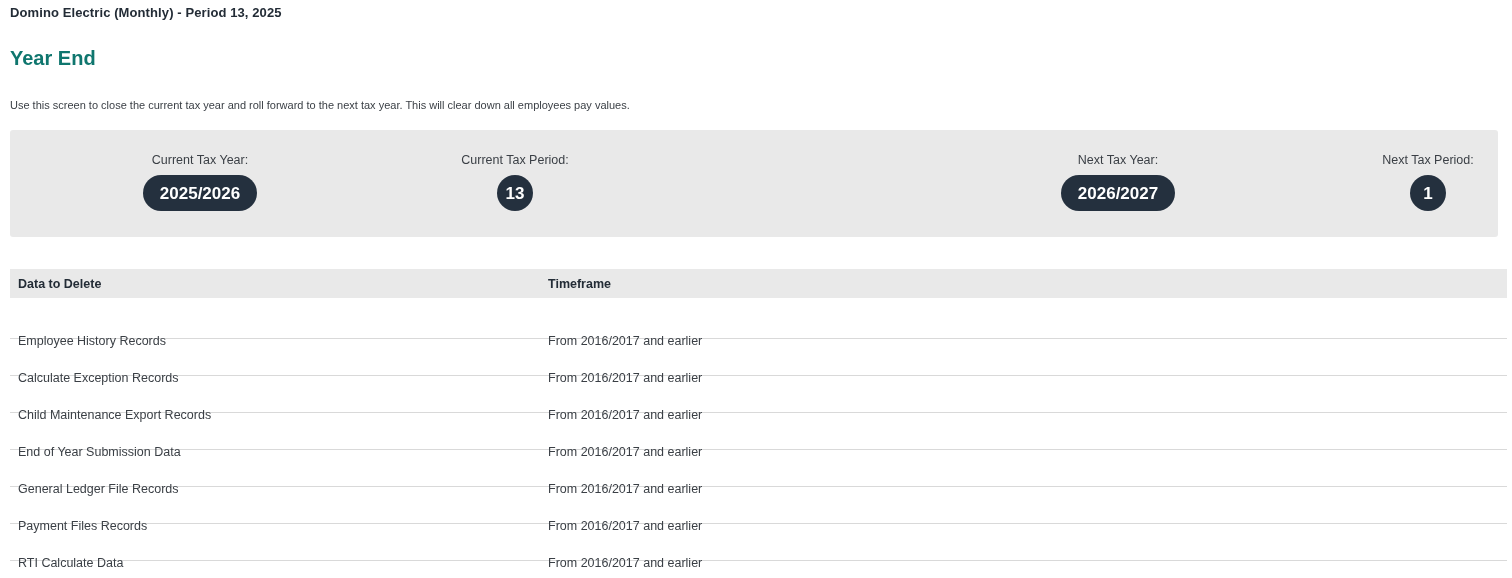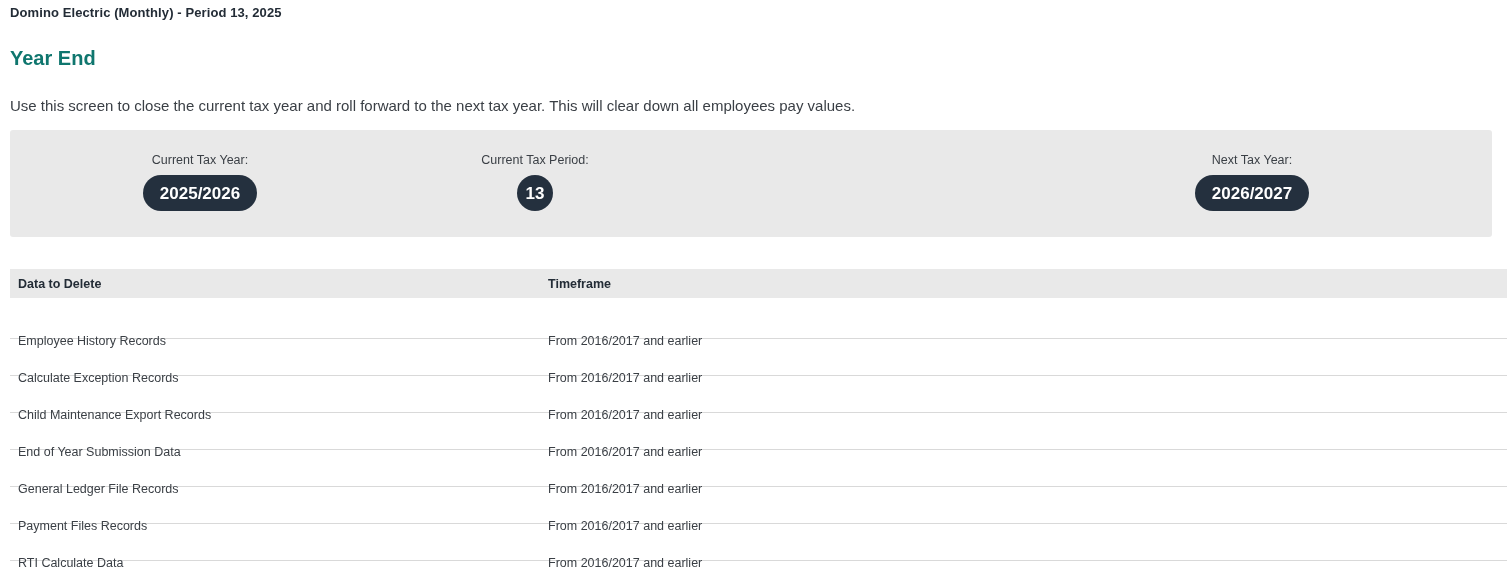--- a/index.html
+++ b/index.html
@@ -7,38 +7,38 @@
     --bar-bg:#e9e9e9;
     --header-bg:#e9e9e9;
     --border:#d9d9d9;
     --text-primary:#3a3f45;
     --text-heading:#232c36;
   }
   *{box-sizing:border-box;}
   html,body{margin:0;padding:0;background:#ffffff;
     font-family:"Liberation Sans","DejaVu Sans",sans-serif;
     color:var(--text-primary);}
-  .page{width:1512px;height:571px;padding:5px 20px 0 10px;overflow:hidden;}
+  .page{width:1512px;height:571px;padding:5px 14px 0 10px;overflow:hidden;}
 
   .context-title{
     font-size:13px;font-weight:700;color:var(--text-heading);
     line-height:16px;letter-spacing:0.1px;
   }
   .page-title{
     font-size:20px;font-weight:700;color:#0f766e;
     margin-top:26px;line-height:22px;
   }
   .page-description{
-    font-size:15px;color:var(--text-primary);
+    font-size:11px;color:var(--text-primary);
     margin-top:29px;line-height:15px;
   }
 
   .summary-bar{
     margin-top:17px;height:107px;background:var(--bar-bg);
-    border-radius:3px;display:flex;align-items:flex-start;gap:20px;
+    border-radius:3px;display:flex;align-items:flex-start;
   }
   .summary-cell{
     display:flex;flex-direction:column;align-items:center;
     padding-top:23px;
   }
   .summary-cell .cell-label{
     font-size:12.5px;color:var(--text-primary);line-height:14px;
   }
   .cell-1{margin-left:65px;width:250px;}
   .cell-2{margin-left:65px;width:250px;}
@@ -95,20 +95,24 @@
     <div class="summary-cell cell-2">
       <div class="cell-label">Current Tax Period:</div>
       <div class="badge circle">13</div>
     </div>
 
     <div class="summary-cell cell-3">
       <div class="cell-label">Next Tax Year:</div>
       <div class="badge pill">2026/2027</div>
     </div>
 
+    <div class="summary-cell cell-4">
+      <div class="cell-label">Next Tax Period:</div>
+      <div class="badge circle">1</div>
+    </div>
 
   </div>
 
   <div class="data-table">
 
     <div class="table-header-row">
       <div class="col col-data">Data to Delete</div>
       <div class="col col-time">Timeframe</div>
     </div>
 

